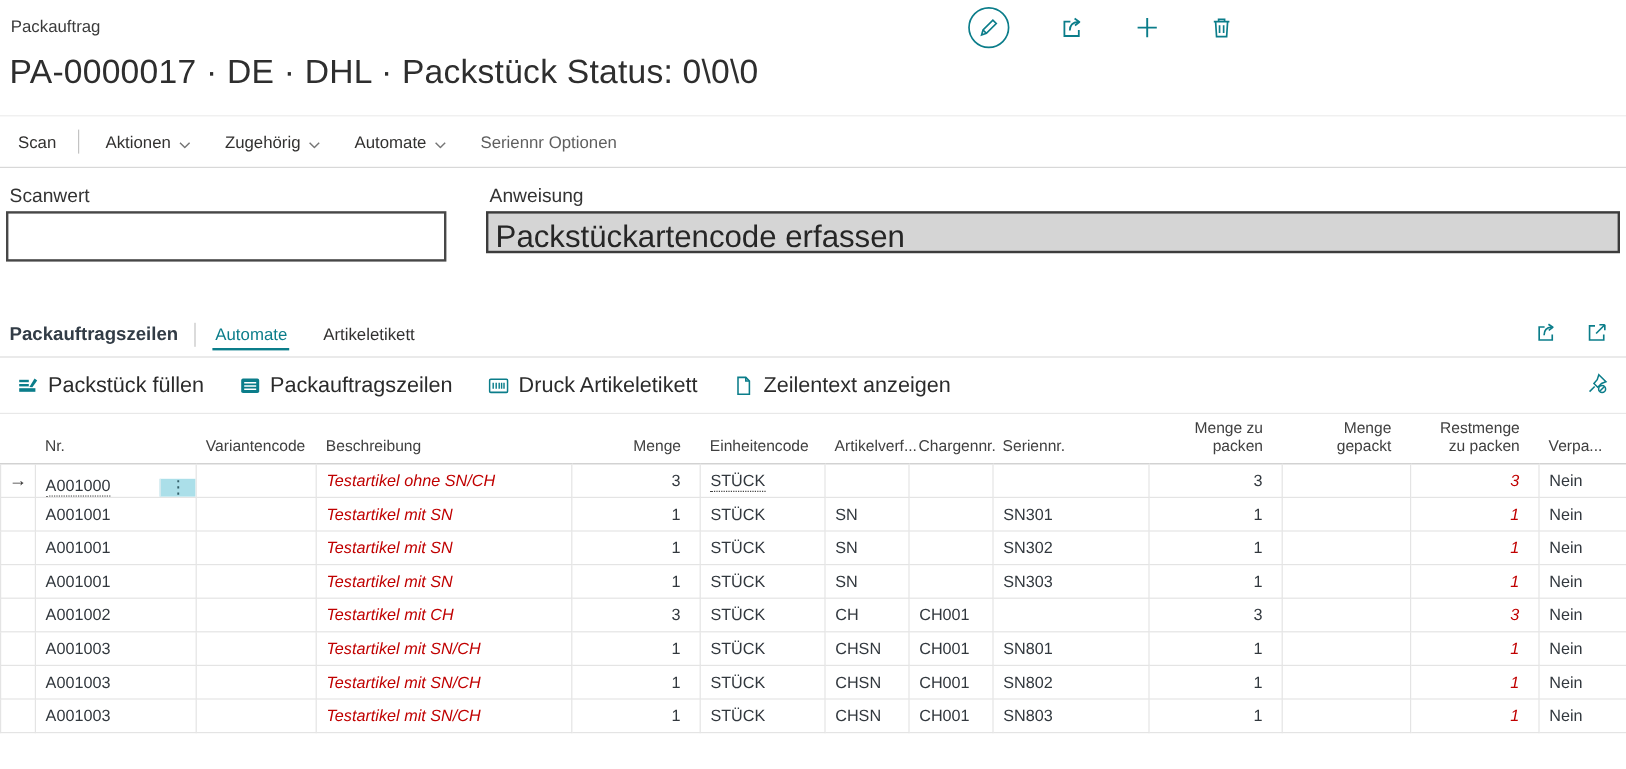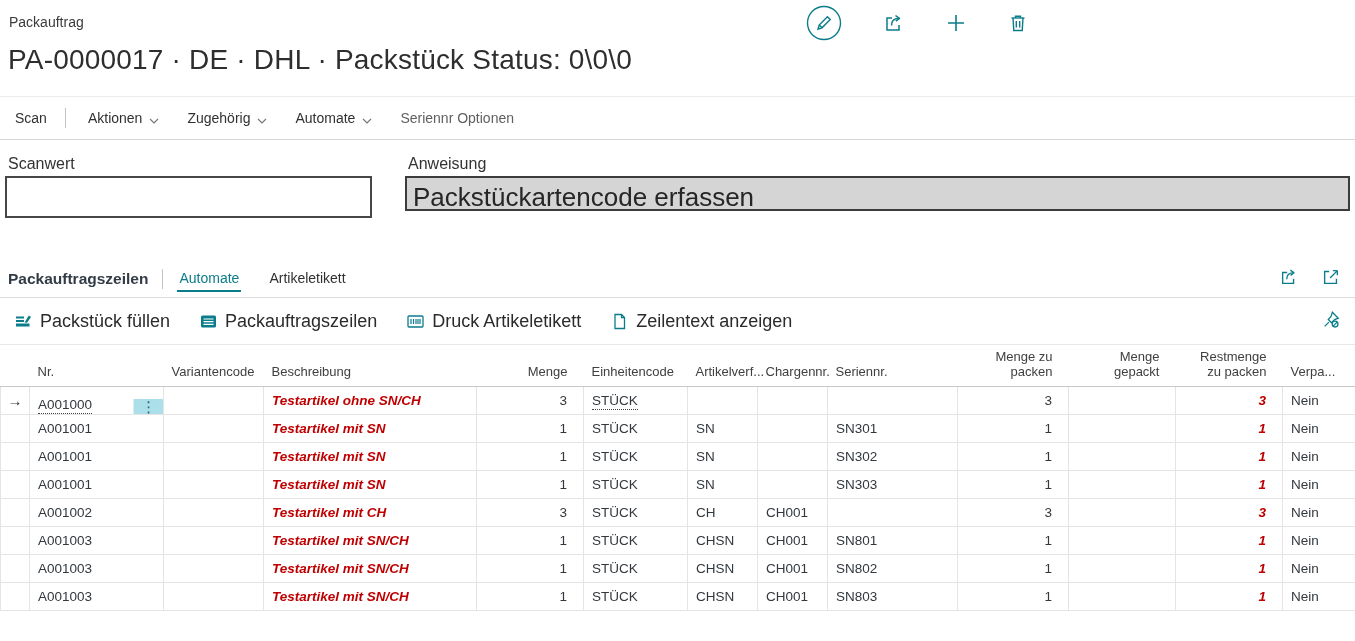--- a/index.html
+++ b/index.html
@@ -46,21 +46,21 @@
   .tb-btn { display:flex; align-items:center; background:none; border:none; cursor:pointer; font-family:inherit; font-size:18px; color:#2b2b2b; margin-right:30px; padding:0; }
   .tb-btn .tb-icon { margin-right:8px; display:flex; }
 
   
   table { border-collapse:collapse; table-layout:fixed; width:1355px; font-size:13.5px; }
   thead th { font-weight:400; color:#404040; font-size:13px; vertical-align:bottom; padding:4px 8px 7px 8px; border-bottom:1px solid #c8c8c8; text-align:left; line-height:15px; }
   thead th.num { text-align:right; padding-right:16px; }
   tbody td { height:28px; border:1px solid #e4e4e4; padding:0 8px; white-space:nowrap; overflow:hidden; color:#32383e; }
   tbody td.num { text-align:right; padding-right:16px; }
   tbody td.marker { padding:0; text-align:center; color:#323130; font-size:15px; }
-  .red-text { color:#c00000; font-weight:700; font-style:italic; }
+  .red-text { color:#c00000; font-weight:400; font-style:italic; }
   .dotted { border-bottom:1px dotted #444; padding-bottom:1px; }
   td.nr-cell-selected { padding:0; }
   .nr-flex { display:flex; height:100%; align-items:flex-end;gap:40px; }
   .nr-flex .nr-val { flex:1; display:flex; align-items:center; padding-left:8px; }
   .row-menu-btn { width:30px; background:#abdfe9; border:none; border-left:1px solid #dcecef; cursor:pointer; color:#35616b; font-size:15px; line-height:1; display:flex; align-items:center; justify-content:center; padding:0; }
 </style>
 </head>
 <body>
 
 <div class="app">

